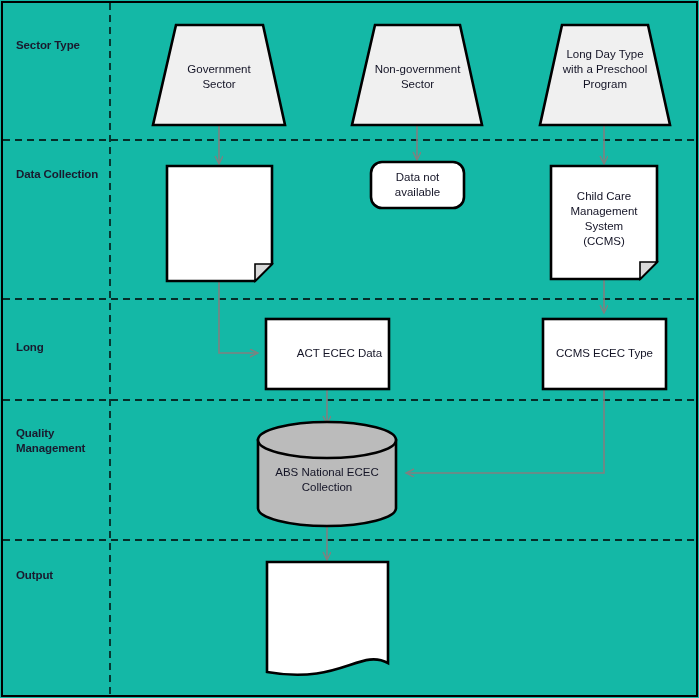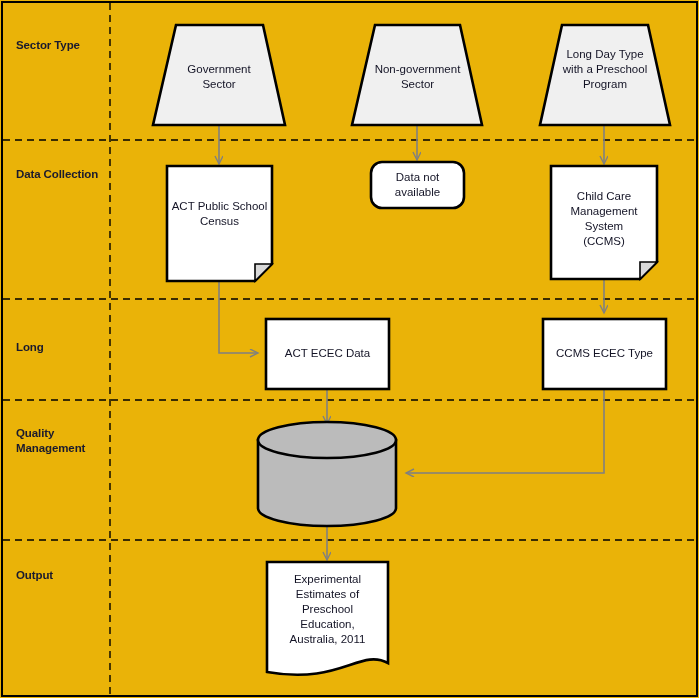--- a/index.html
+++ b/index.html
@@ -5,21 +5,21 @@
   html, body {
     margin: 0;
     padding: 0;
     background: #ffffff;
     font-family: "Liberation Sans", sans-serif;
   }
   #diagram-root {
     position: relative;
     width: 699px;
     height: 698px;
-    background: #eab308;
+    background: #14b8a6;
     overflow: hidden;
   }
   svg.canvas {
     position: absolute;
     left: 0;
     top: 0;
     width: 699px;
     height: 698px;
   }
   .lane-label {
@@ -117,35 +117,30 @@
   <div class="node-text" style="left:159px; top:62px; width:120px;">Government
 Sector</div>
 
   <div class="node-text" style="left:355px; top:62px; width:125px;">Non-government
 Sector</div>
 
   <div class="node-text" style="left:544px; top:47px; width:122px;">Long Day Type
 with a Preschool
 Program</div>
 
-  <div class="node-text" style="left:162px; top:199px; width:115px;">ACT Public School
-Census</div>
 
   <div class="node-text" style="left:551px; top:189px; width:106px;">Child Care
 Management
 System
 (CCMS)</div>
 
   <div class="node-text" style="left:371px; top:170px; width:93px;">Data not
 available</div>
 
-  <div class="node-text" style="left:266px; top:346px; width:123px;">ACT ECEC Data</div>
+  <div class="node-text" style="left:266px; top:346px; width:123px;padding-left:12px;">ACT ECEC Data</div>
 
   <div class="node-text" style="left:543px; top:346px; width:123px;">CCMS ECEC Type</div>
 
+  <div class="node-text" style="left:258px; top:465px; width:138px;">ABS National ECEC
+Collection</div>
 
-  <div class="node-text" style="left:267px; top:572px; width:121px;">Experimental
-Estimates of
-Preschool
-Education,
-Australia, 2011</div>
 
 </div>
 
 </body></html>

